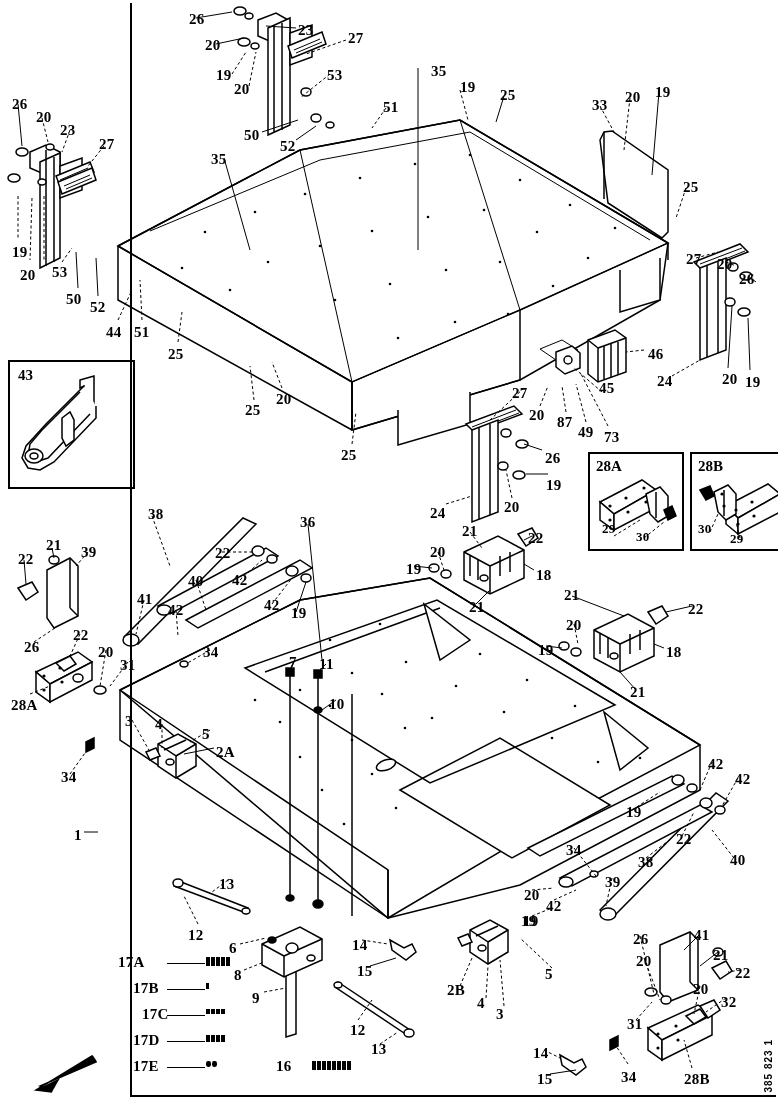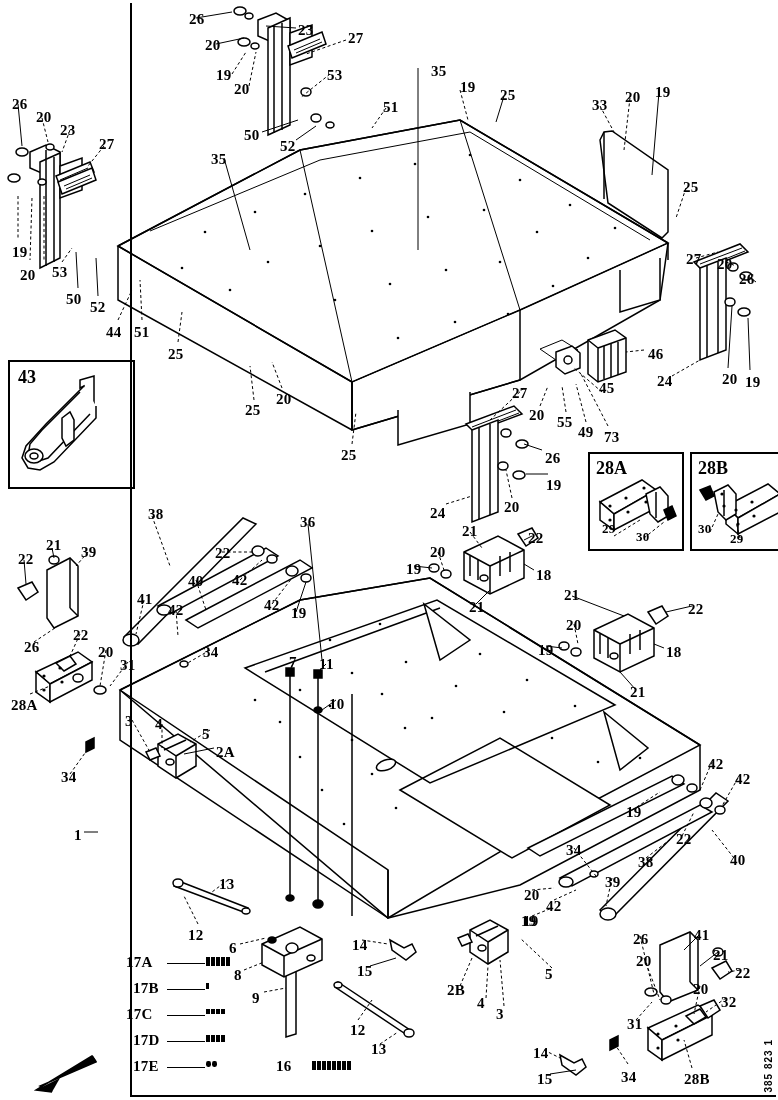--- a/index.html
+++ b/index.html
@@ -8,21 +8,21 @@
   #sheet{position:relative;width:778px;height:1100px;background:#fff;}
 
   
   .lbl{position:absolute;font-family:"Liberation Serif",serif;
        font-weight:bold;font-size:15px;line-height:1;
        white-space:nowrap;letter-spacing:.3px;}
   .lbl.sm{font-size:13px;}
 
   
   .inset{position:absolute;border:2px solid #000;background:#fff;}
-  .inset .tag{position:absolute;font-weight:bold;font-size:18px;
+  .inset .tag{position:absolute;font-weight:bold;font-size:15px;
               font-family:"Liberation Serif",serif;}
 
   
   .legend-rule{position:absolute;background:#000;}
   .fastrow{position:absolute;display:flex;align-items:center;gap:1px;}
   .fast{width:4px;height:9px;background:#000;}
   .fast.t2{height:6px;width:3px;}
   .fast.t3{height:5px;width:4px;}
   .fast.t4{height:7px;width:4px;}
   .fast.t5{height:6px;width:5px;border-radius:40%;}
@@ -650,35 +650,35 @@
     </g>
   </svg>
   <span class="lbl sm" style="left:6px;top:68px;">30</span>
   <span class="lbl sm" style="left:38px;top:78px;">29</span>
 </div>
 
 <div class="legend-rule" style="left:130px;top:3px;width:2px;height:1094px;"></div>
 <div class="legend-rule" style="left:130px;top:1095px;width:646px;height:2px;"></div>
 
 <div id="legend-rows">
-      <span class="lbl" style="left: 126px; top: 955px;">17A</span>
+      <span class="lbl" style="left: 118px; top: 955px;">17A</span>
       <div class="legend-rule" style="left: 167px; top: 963px; width: 38px; height: 1px;"></div>
       <div class="fastrow" style="left: 206px; top: 957px;">
         <div class="fast "></div>
         <div class="fast "></div>
         <div class="fast "></div>
         <div class="fast "></div>
         <div class="fast "></div>
       </div>
       <span class="lbl" style="left: 133px; top: 981px;">17B</span>
       <div class="legend-rule" style="left: 167px; top: 989px; width: 38px; height: 1px;"></div>
       <div class="fastrow" style="left: 206px; top: 983px;">
         <div class="fast t2"></div>
       </div>
-      <span class="lbl" style="left: 126px; top: 1007px;">17C</span>
+      <span class="lbl" style="left: 142px; top: 1007px;">17C</span>
       <div class="legend-rule" style="left: 167px; top: 1015px; width: 38px; height: 1px;"></div>
       <div class="fastrow" style="left: 206px; top: 1009px;">
         <div class="fast t3"></div>
         <div class="fast t3"></div>
         <div class="fast t3"></div>
         <div class="fast t3"></div>
       </div>
       <span class="lbl" style="left: 133px; top: 1033px;">17D</span>
       <div class="legend-rule" style="left: 167px; top: 1041px; width: 38px; height: 1px;"></div>
       <div class="fastrow" style="left: 206px; top: 1035px;">
@@ -737,21 +737,21 @@
       <span class="lbl" style="left: 66px; top: 292px;">50</span>
       <span class="lbl" style="left: 90px; top: 300px;">52</span>
       <span class="lbl" style="left: 106px; top: 325px;">44</span>
       <span class="lbl" style="left: 134px; top: 325px;">51</span>
       <span class="lbl" style="left: 168px; top: 347px;">25</span>
       <span class="lbl" style="left: 245px; top: 403px;">25</span>
       <span class="lbl" style="left: 276px; top: 392px;">20</span>
       <span class="lbl" style="left: 341px; top: 448px;">25</span>
       <span class="lbl" style="left: 512px; top: 386px;">27</span>
       <span class="lbl" style="left: 529px; top: 408px;">20</span>
-      <span class="lbl" style="left: 557px; top: 415px;">55</span>
+      <span class="lbl" style="left: 557px; top: 415px;">87</span>
       <span class="lbl" style="left: 578px; top: 425px;">49</span>
       <span class="lbl" style="left: 604px; top: 430px;">73</span>
       <span class="lbl" style="left: 599px; top: 381px;">45</span>
       <span class="lbl" style="left: 648px; top: 347px;">46</span>
       <span class="lbl" style="left: 686px; top: 252px;">27</span>
       <span class="lbl" style="left: 717px; top: 257px;">20</span>
       <span class="lbl" style="left: 739px; top: 272px;">26</span>
       <span class="lbl" style="left: 657px; top: 374px;">24</span>
       <span class="lbl" style="left: 722px; top: 372px;">20</span>
       <span class="lbl" style="left: 745px; top: 375px;">19</span>

